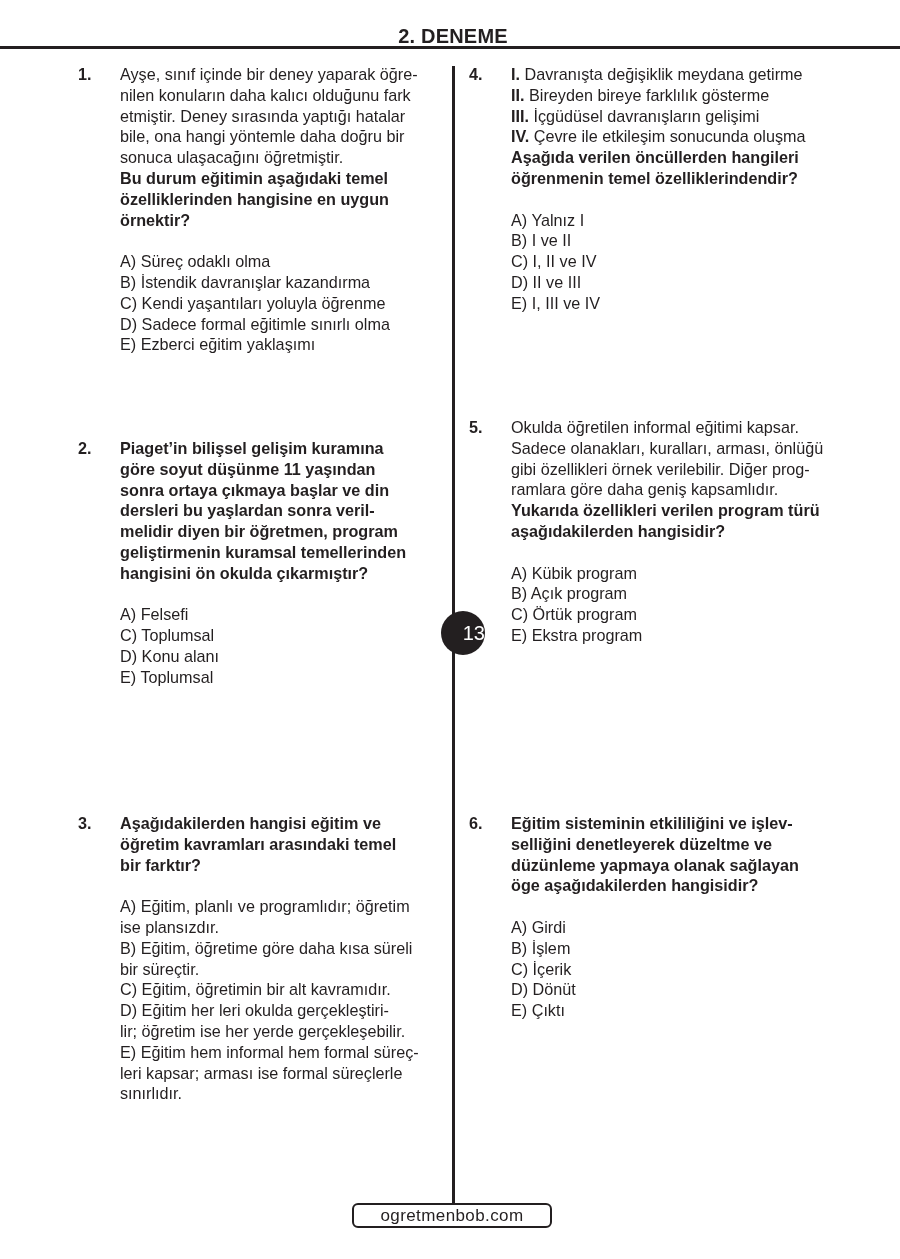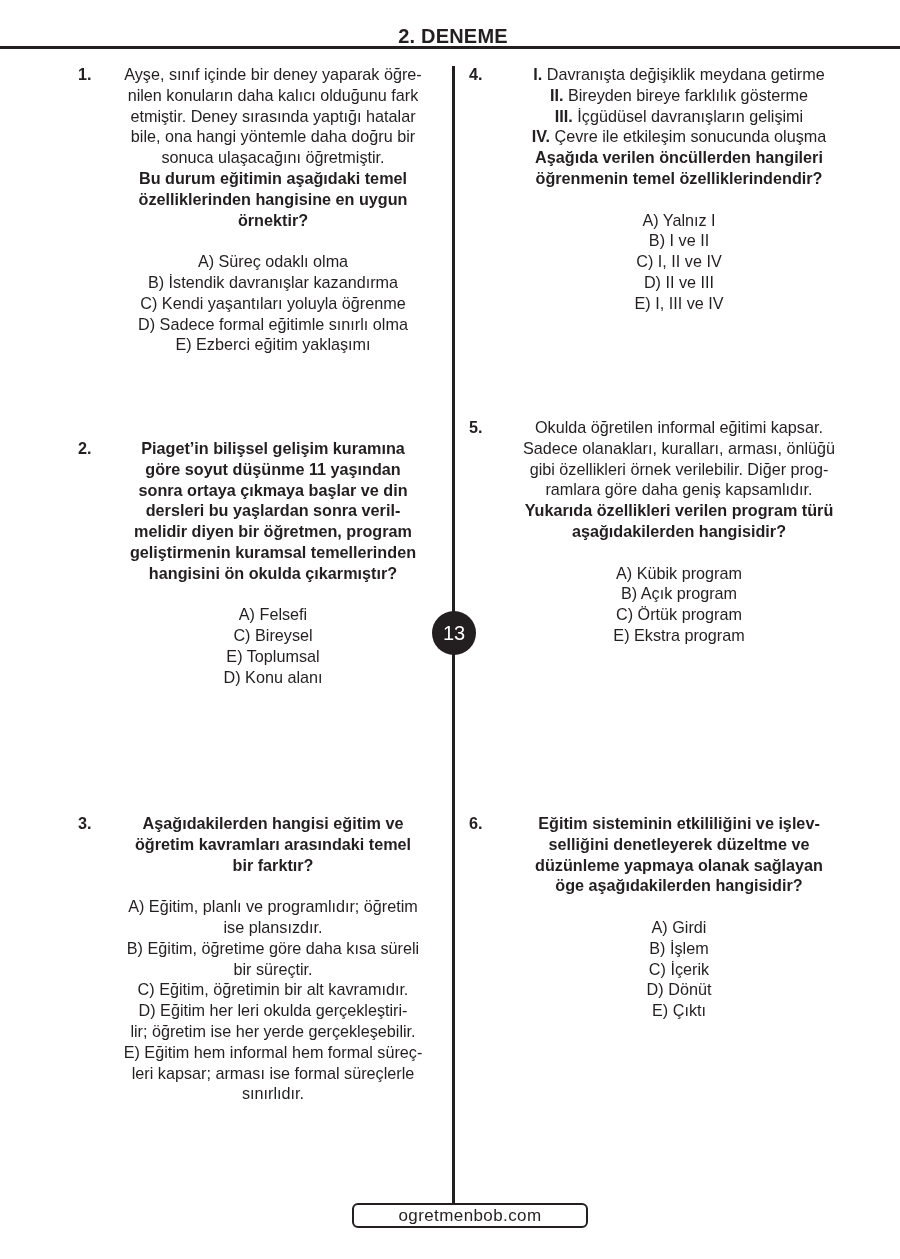--- a/index.html
+++ b/index.html
@@ -2,28 +2,28 @@
 <html><head>
 <meta charset="utf-8">
 <style>
   html, body { margin:0; padding:0; background:#ffffff; }
   body { width:900px; height:1259px; position:relative; overflow:hidden;
          font-family:"Liberation Sans", sans-serif; color:#231f20; }
   .page-title { position:absolute; left:0; width:906px; top:24px; text-align:center;
                 font-weight:bold; font-size:20px; line-height:24px; letter-spacing:0.2px; }
   .header-rule { position:absolute; left:0; width:900px; top:46px; height:3px; background:#231f20; }
   .divider { position:absolute; left:452px; width:3px; top:66px; height:1137px; background:#231f20; }
-  .page-num { position:absolute; left:432px; top:611px; width:44px; height:44px; border-radius:50%;
-              background:#231f20; color:#fff; font-size:20px; line-height:44px; text-align:center; }
-  .footer-badge { position:absolute; left:352px; top:1203px; width:236px; height:25px;
+  .page-num { position:absolute; left:441px; top:611px; width:44px; height:44px; border-radius:50%;
+              background:#231f20; color:#fff; font-size:20px; line-height:44px; text-align:right; }
+  .footer-badge { position:absolute; left:352px; top:1203px; width:200px; height:25px;
                   border:2px solid #231f20; border-radius:6px; box-sizing:border-box; text-align:center;
                   font-size:17px; line-height:21px; letter-spacing:0.4px; }
   .q { position:absolute; font-size:16.2px; line-height:20.8px; }
   .q .num { position:absolute; left:0; top:0; font-weight:bold; }
-  .q .body { margin-left:20px;text-align:center; }
+  .q .body { margin-left:42px; }
   .q .stem { }
   .q .bold { font-weight:bold; }
   .q .gap { height:20.8px; }
   .q .opt { display:block; }
   .q .prem b { font-weight:bold; }
 </style>
 </head>
 <body>
 
 <div class="page-title">2. DENEME</div>
@@ -66,23 +66,23 @@
       <div>göre soyut düşünme 11 yaşından</div>
       <div>sonra ortaya çıkmaya başlar ve din</div>
       <div>dersleri bu yaşlardan sonra veril-</div>
       <div>melidir diyen bir öğretmen, program</div>
       <div>geliştirmenin kuramsal temellerinden</div>
       <div>hangisini ön okulda çıkarmıştır?</div>
     </div>
     <div class="gap"></div>
     <div>
       <span class="opt">A) Felsefi</span>
-      <span class="opt">C) Bireysel</span>
+      <span class="opt">C) Toplumsal</span>
+      <span class="opt">D) Konu alanı</span>
       <span class="opt">E) Toplumsal</span>
-      <span class="opt">D) Konu alanı</span>
     </div>
   </div>
 </div>
 
 <div class="q" style="left:78px; top:813px; width:370px;">
   <span class="num">3.</span>
   <div class="body">
     <div class="bold">
       <div>Aşağıdakilerden hangisi eğitim ve</div>
       <div>öğretim kavramları arasındaki temel</div>

